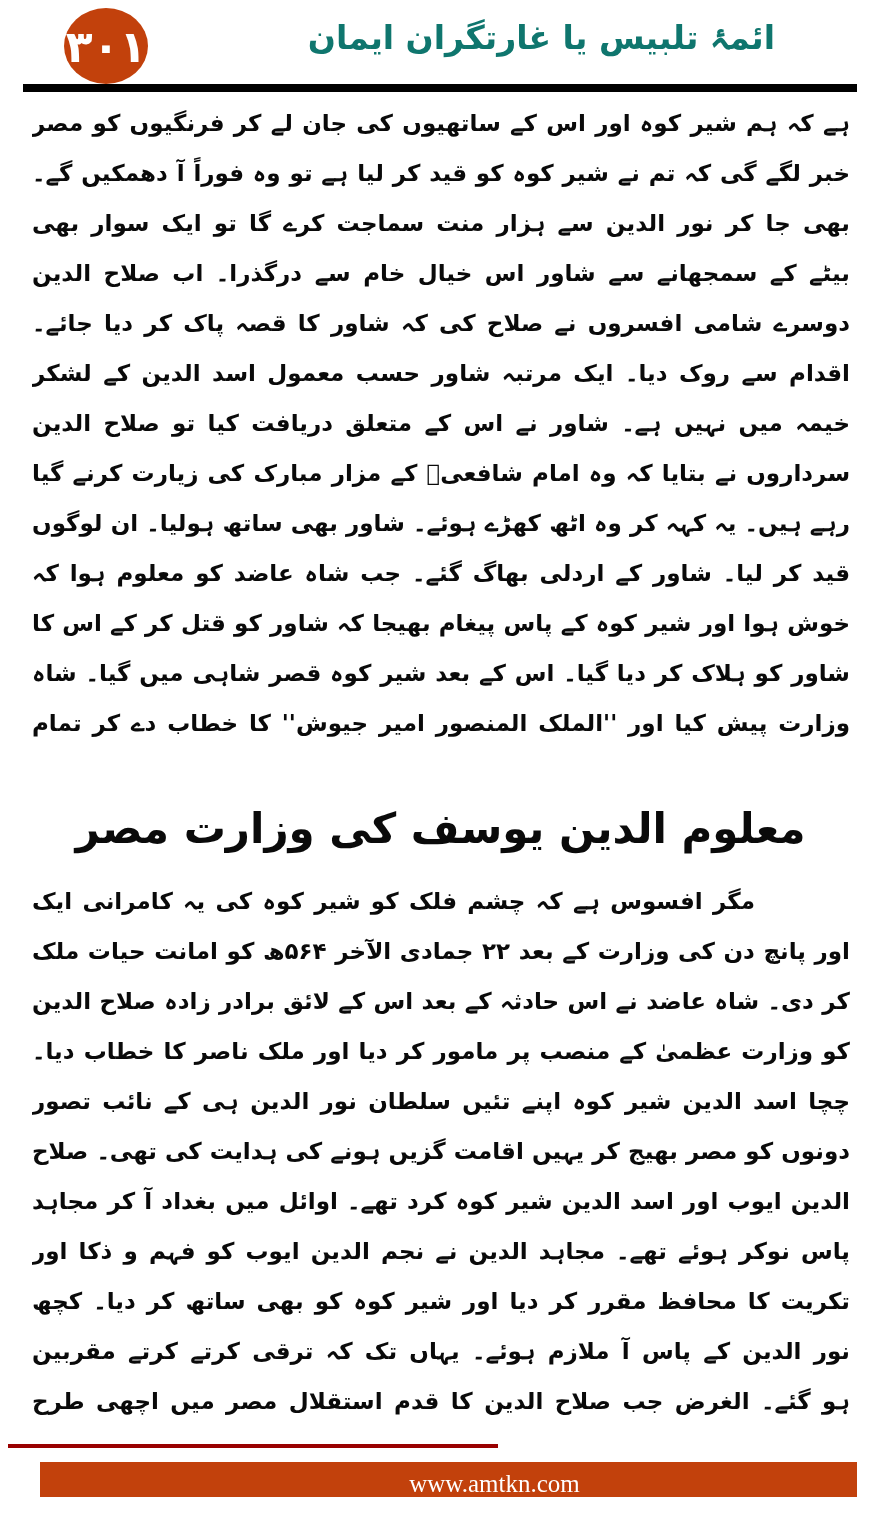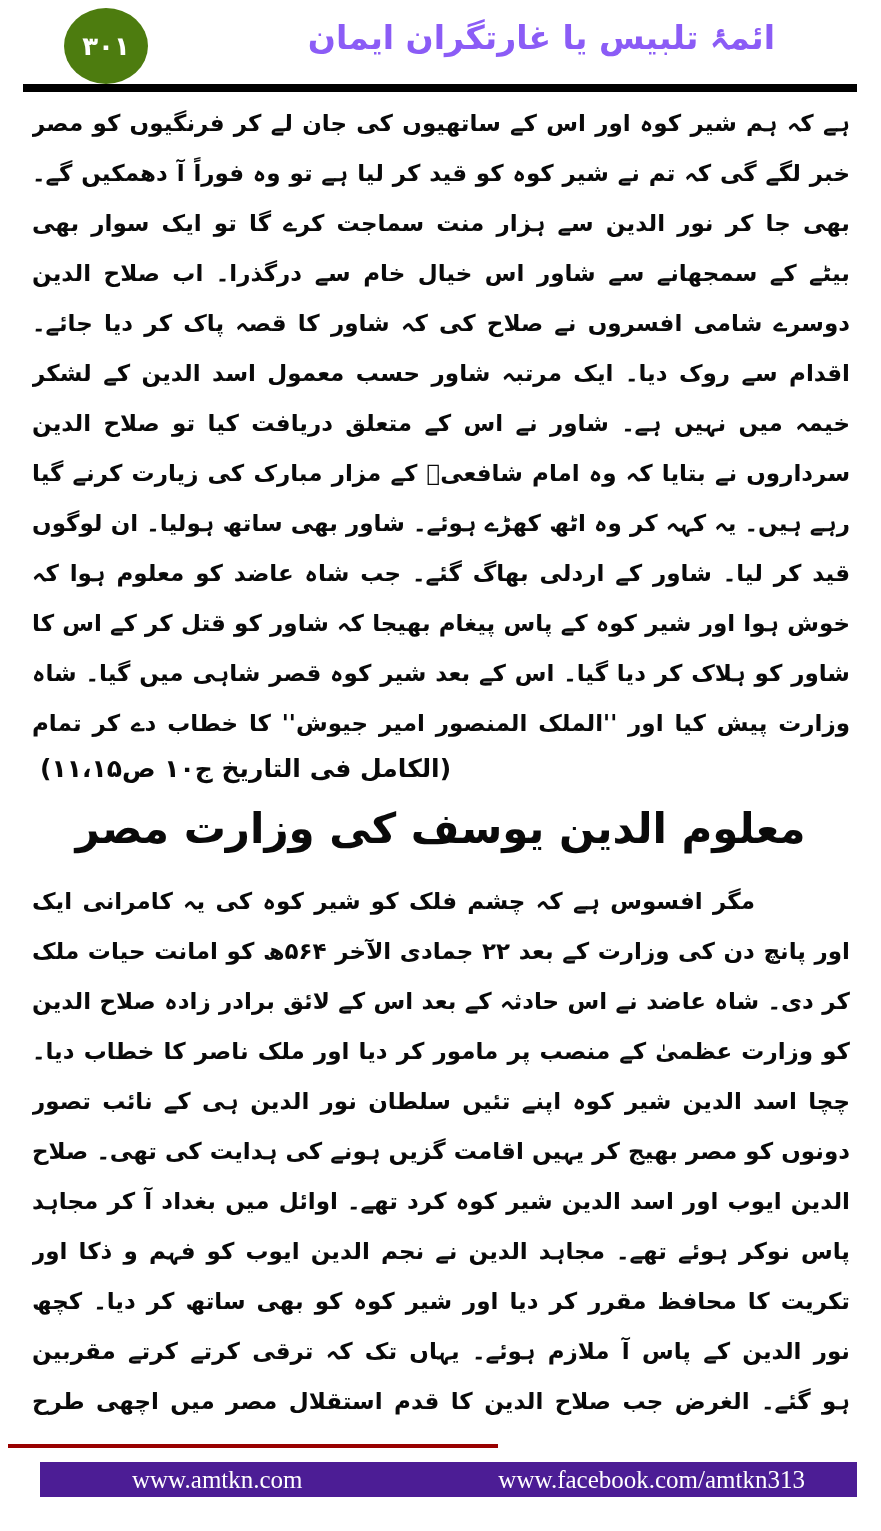--- a/index.html
+++ b/index.html
@@ -8,27 +8,27 @@
     width:881px;height:1531px;
     background:#ffffff;
     overflow:hidden;
     font-family:"DejaVu Sans",sans-serif;
     direction:rtl;
   }
   
   .page-number-badge{
     position:absolute;left:64px;top:8px;
     width:84px;height:76px;border-radius:50%;
-    background:#4d7c0f;
+    background:#c2410c;
     display:flex;align-items:center;justify-content:center;
-    color:#ffffff;font-size:26px;font-weight:bold;
+    color:#ffffff;font-size:44px;font-weight:bold;
   }
   .book-title{
     position:absolute;top:18px;right:106px;
-    color:#8b5cf6;font-size:33px;font-weight:bold;
+    color:#0f766e;font-size:33px;font-weight:bold;
     white-space:nowrap;
   }
   .header-rule{
     position:absolute;left:23px;top:84px;width:834px;height:8px;
     background:#000000;
   }
   
   .textblock{
     position:absolute;left:32px;width:818px;
     color:#0a0a0a;font-size:23px;font-weight:bold;
@@ -52,24 +52,24 @@
     font-size:42px;font-weight:bold;
     white-space:nowrap;
   }
   
   .footer-rule{
     position:absolute;left:8px;top:1444px;width:490px;height:4px;
     background:#990000;
   }
   .footer-bar{
     position:absolute;left:40px;top:1462px;width:817px;height:35px;
-    background:#4c1d95;
-    display:flex;flex-direction:row;align-items:center;justify-content:space-between;
+    background:#c2410c;
+    display:flex;flex-direction:column;align-items:center;justify-content:space-between;
     direction:ltr;
-    padding:0;box-sizing:border-box;
+    padding:8px;box-sizing:border-box;
     color:#ffffff;
     font-family:"Liberation Serif",serif;
     font-size:25px;
   }
   .footer-url-left{margin-left:92px;}
   .footer-url-right{margin-right:52px;margin-left:20px;}
 </style>
 </head>
 <body>
 
@@ -92,21 +92,20 @@
       <div class="tline">اقدام سے روک دیا۔ ایک مرتبہ شاور حسب معمول اسد الدین کے لشکر میں گیا اور دیکھا کہ شیر کوہ</div>
       <div class="tline">خیمہ میں نہیں ہے۔ شاور نے اس کے متعلق دریافت کیا تو صلاح الدین یوسف اور بعض دوسرے</div>
       <div class="tline">سرداروں نے بتایا کہ وہ امام شافعیؒ کے مزار مبارک کی زیارت کرنے گیا ہے اور ہم بھی وہیں جا</div>
       <div class="tline">رہے ہیں۔ یہ کہہ کر وہ اٹھ کھڑے ہوئے۔ شاور بھی ساتھ ہولیا۔ ان لوگوں نے راستہ میں شاور کو</div>
       <div class="tline">قید کر لیا۔ شاور کے اردلی بھاگ گئے۔ جب شاہ عاضد کو معلوم ہوا کہ شاور قید کر لیا گیا ہے تو بہت</div>
       <div class="tline">خوش ہوا اور شیر کوہ کے پاس پیغام بھیجا کہ شاور کو قتل کر کے اس کا سر میرے پاس بھیج دو۔ چنانچہ</div>
       <div class="tline">شاور کو ہلاک کر دیا گیا۔ اس کے بعد شیر کوہ قصر شاہی میں گیا۔ شاہ عاضد نے خلعت اور قلمدان</div>
       <div class="tline">وزارت پیش کیا اور ''الملک المنصور امیر جیوش'' کا خطاب دے کر تمام سیاہ و سپید کا مالک بنا دیا۔</div>
     </div>
 
-  <div class="citation">(الکامل فی التاریخ ج۱۰ ص۱۱،۱۵)</div>
 
   <div class="section-heading">معلوم الدین یوسف کی وزارت مصر</div>
 
   <div class="textblock para2">
       <div class="tline">مگر افسوس ہے کہ چشم فلک کو شیر کوہ کی یہ کامرانی ایک آنکھ نہ بھائی اور اس نے دو مہینہ</div>
       <div class="tline">اور پانچ دن کی وزارت کے بعد ۲۲ جمادی الآخر ۵۶۴ھ کو امانت حیات ملک الموت کے سپرد</div>
       <div class="tline">کر دی۔ شاہ عاضد نے اس حادثہ کے بعد اس کے لائق برادر زادہ صلاح الدین یوسف بن ایوب</div>
       <div class="tline">کو وزارت عظمیٰ کے منصب پر مامور کر دیا اور ملک ناصر کا خطاب دیا۔ صلاح الدین اور اس کا</div>
       <div class="tline">چچا اسد الدین شیر کوہ اپنے تئیں سلطان نور الدین ہی کے نائب تصور کرتے تھے۔ جس نے ان</div>
       <div class="tline">دونوں کو مصر بھیج کر یہیں اقامت گزیں ہونے کی ہدایت کی تھی۔ صلاح الدین یوسف کا باپ نجم</div>

